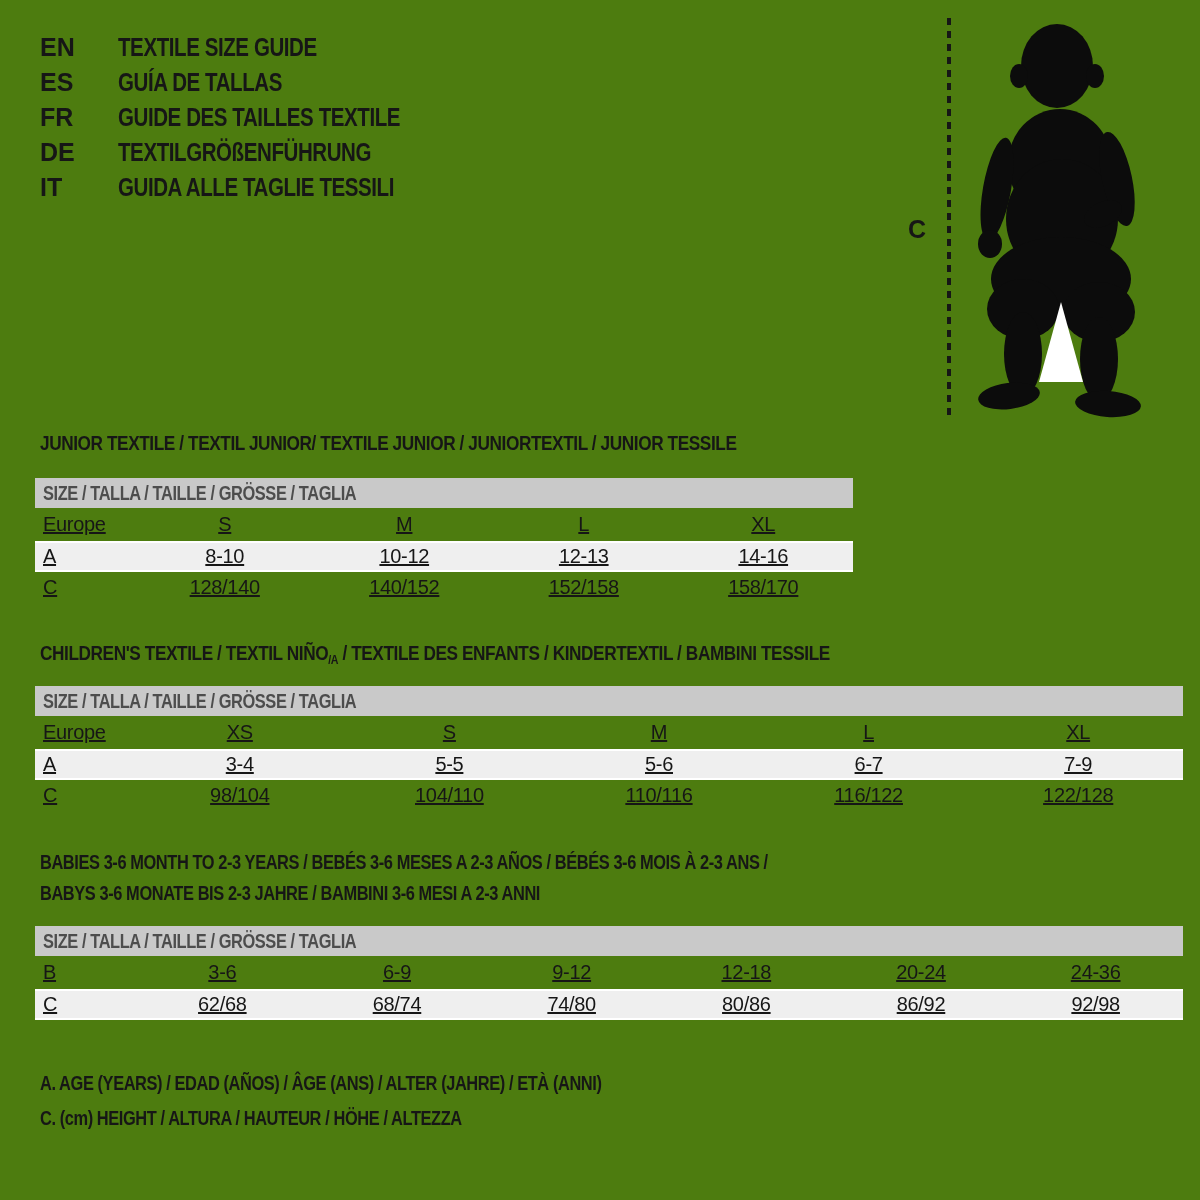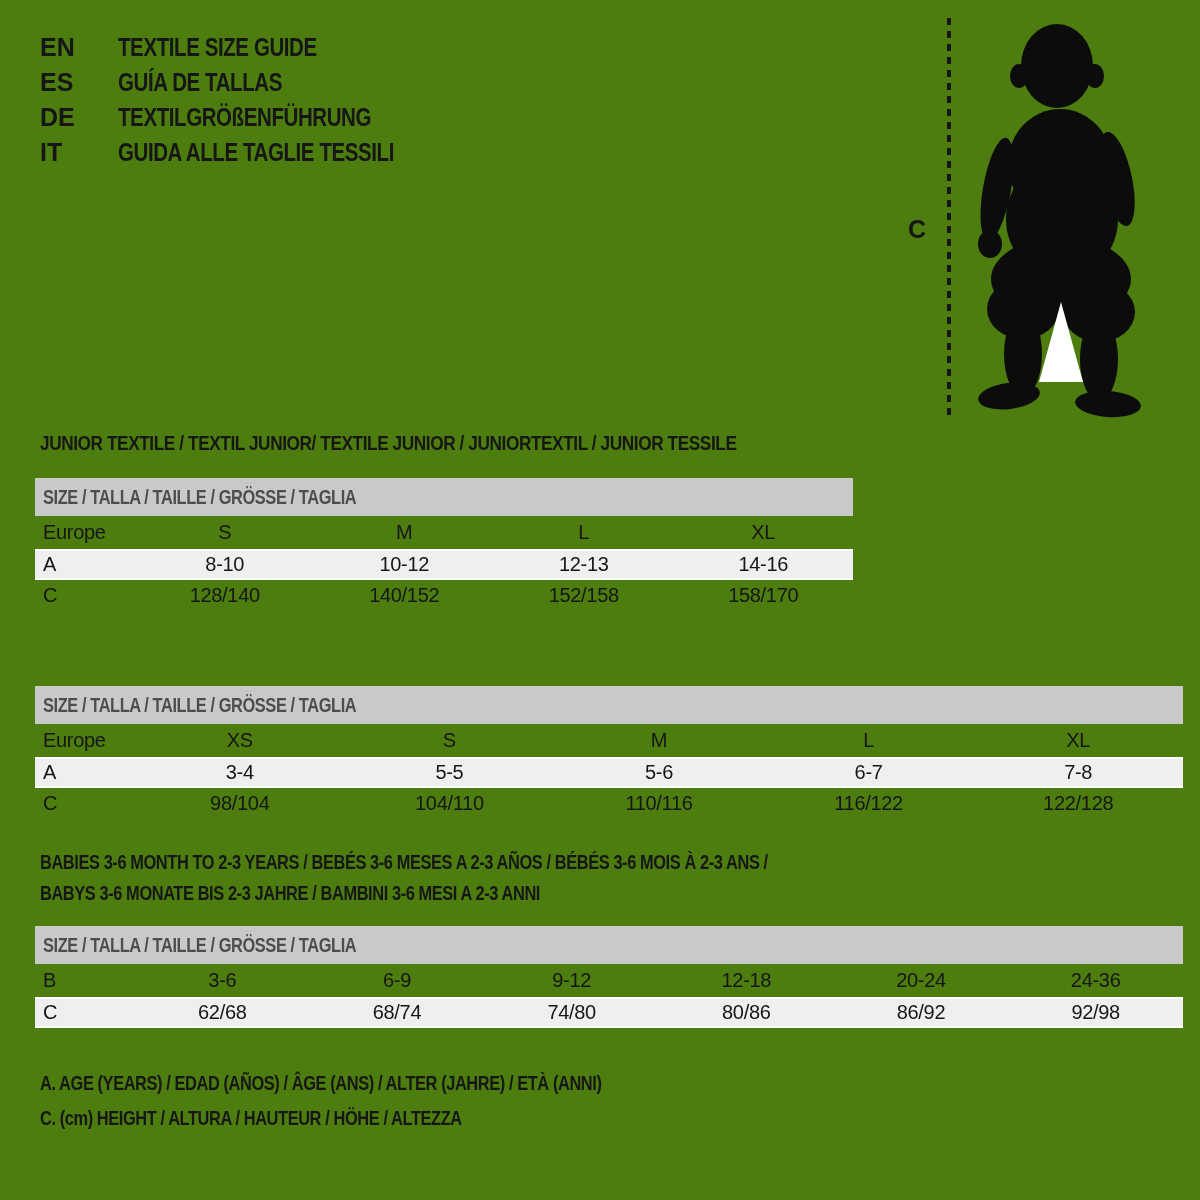--- a/index.html
+++ b/index.html
@@ -28,23 +28,23 @@
   .measure-label{left:908px;top:215px;font-size:25px;font-weight:bold;}
   .silhouette{left:964px;top:14px;}
 
   
   .section-title{font-size:21px;font-weight:bold;white-space:nowrap;}
   .sub{font-size:13px;position:relative;top:4px;letter-spacing:-0.5px;}
   .babies-title{line-height:31px;}
 
   
   .size-table{position:absolute;}
-  .size-bar{height:38px;background:var(--size-bar-bg);color:var(--size-bar-text);
+  .size-bar{height:30px;background:var(--size-bar-bg);color:var(--size-bar-text);
     font-size:20px;font-weight:bold;display:flex;align-items:center;padding-left:8px;box-sizing:border-box;}
-  .t-row{display:grid;align-items:center;font-size:20px;letter-spacing:-0.3px;}
+  .t-row{display:grid;align-items:center;font-size:20px;letter-spacing:-0.3px;text-decoration:underline;}
   .grid-jr{grid-template-columns:100px repeat(4,1fr);}
   .grid-ch{grid-template-columns:100px repeat(5,1fr);}
   .grid-bb{grid-template-columns:100px repeat(6,1fr);}
   .t-row.hdr{height:33px;}
   .t-row.data{height:31px;}
   .t-row .cell{text-align:center;}
   .t-row .label{text-align:left;padding-left:8px;}
   .shaded{background:var(--shaded-row-bg);box-shadow:inset 0 2px 0 #fff, inset 0 -2px 0 #fff;}
 
   
@@ -57,20 +57,24 @@
 <div class="canvas">
 
   <div class="abs lang-block">
     <div class="lang-row">
       <span class="lang-code">EN</span>
       <span class="squeeze">TEXTILE SIZE GUIDE</span>
     </div>
     <div class="lang-row">
       <span class="lang-code">ES</span>
       <span class="squeeze">GUÍA DE TALLAS</span>
+    </div>
+    <div class="lang-row">
+      <span class="lang-code">FR</span>
+      <span class="squeeze">GUIDE DES TAILLES TEXTILE</span>
     </div>
     <div class="lang-row">
       <span class="lang-code">DE</span>
       <span class="squeeze">TEXTILGRÖßENFÜHRUNG</span>
     </div>
     <div class="lang-row">
       <span class="lang-code">IT</span>
       <span class="squeeze">GUIDA ALLE TAGLIE TESSILI</span>
     </div>
   </div>
@@ -122,39 +126,42 @@
     </div>
     <div class="t-row data grid-jr">
       <div class="label">C</div>
       <div class="cell">128/140</div>
       <div class="cell">140/152</div>
       <div class="cell">152/158</div>
       <div class="cell">158/170</div>
     </div>
   </div>
 
+  <div class="abs section-title" style="left:40px;top:641px;">
+    <span class="squeeze"><span>CHILDREN'S TEXTILE / TEXTIL NIÑO</span><span class="sub">/A</span><span> / TEXTILE DES ENFANTS / KINDERTEXTIL / BAMBINI TESSILE</span></span>
+  </div>
   <div class="size-table" style="left:35px;top:686px;width:1148px;">
     <div class="size-bar">
       <span class="squeeze">SIZE / TALLA / TAILLE / GRÖSSE / TAGLIA</span>
     </div>
     <div class="t-row hdr grid-ch">
       <div class="label">Europe</div>
       <div class="cell">XS</div>
       <div class="cell">S</div>
       <div class="cell">M</div>
       <div class="cell">L</div>
       <div class="cell">XL</div>
     </div>
     <div class="t-row data grid-ch shaded">
       <div class="label">A</div>
       <div class="cell">3-4</div>
       <div class="cell">5-5</div>
       <div class="cell">5-6</div>
       <div class="cell">6-7</div>
-      <div class="cell">7-8</div>
+      <div class="cell">7-9</div>
     </div>
     <div class="t-row data grid-ch">
       <div class="label">C</div>
       <div class="cell">98/104</div>
       <div class="cell">104/110</div>
       <div class="cell">110/116</div>
       <div class="cell">116/122</div>
       <div class="cell">122/128</div>
     </div>
   </div>

